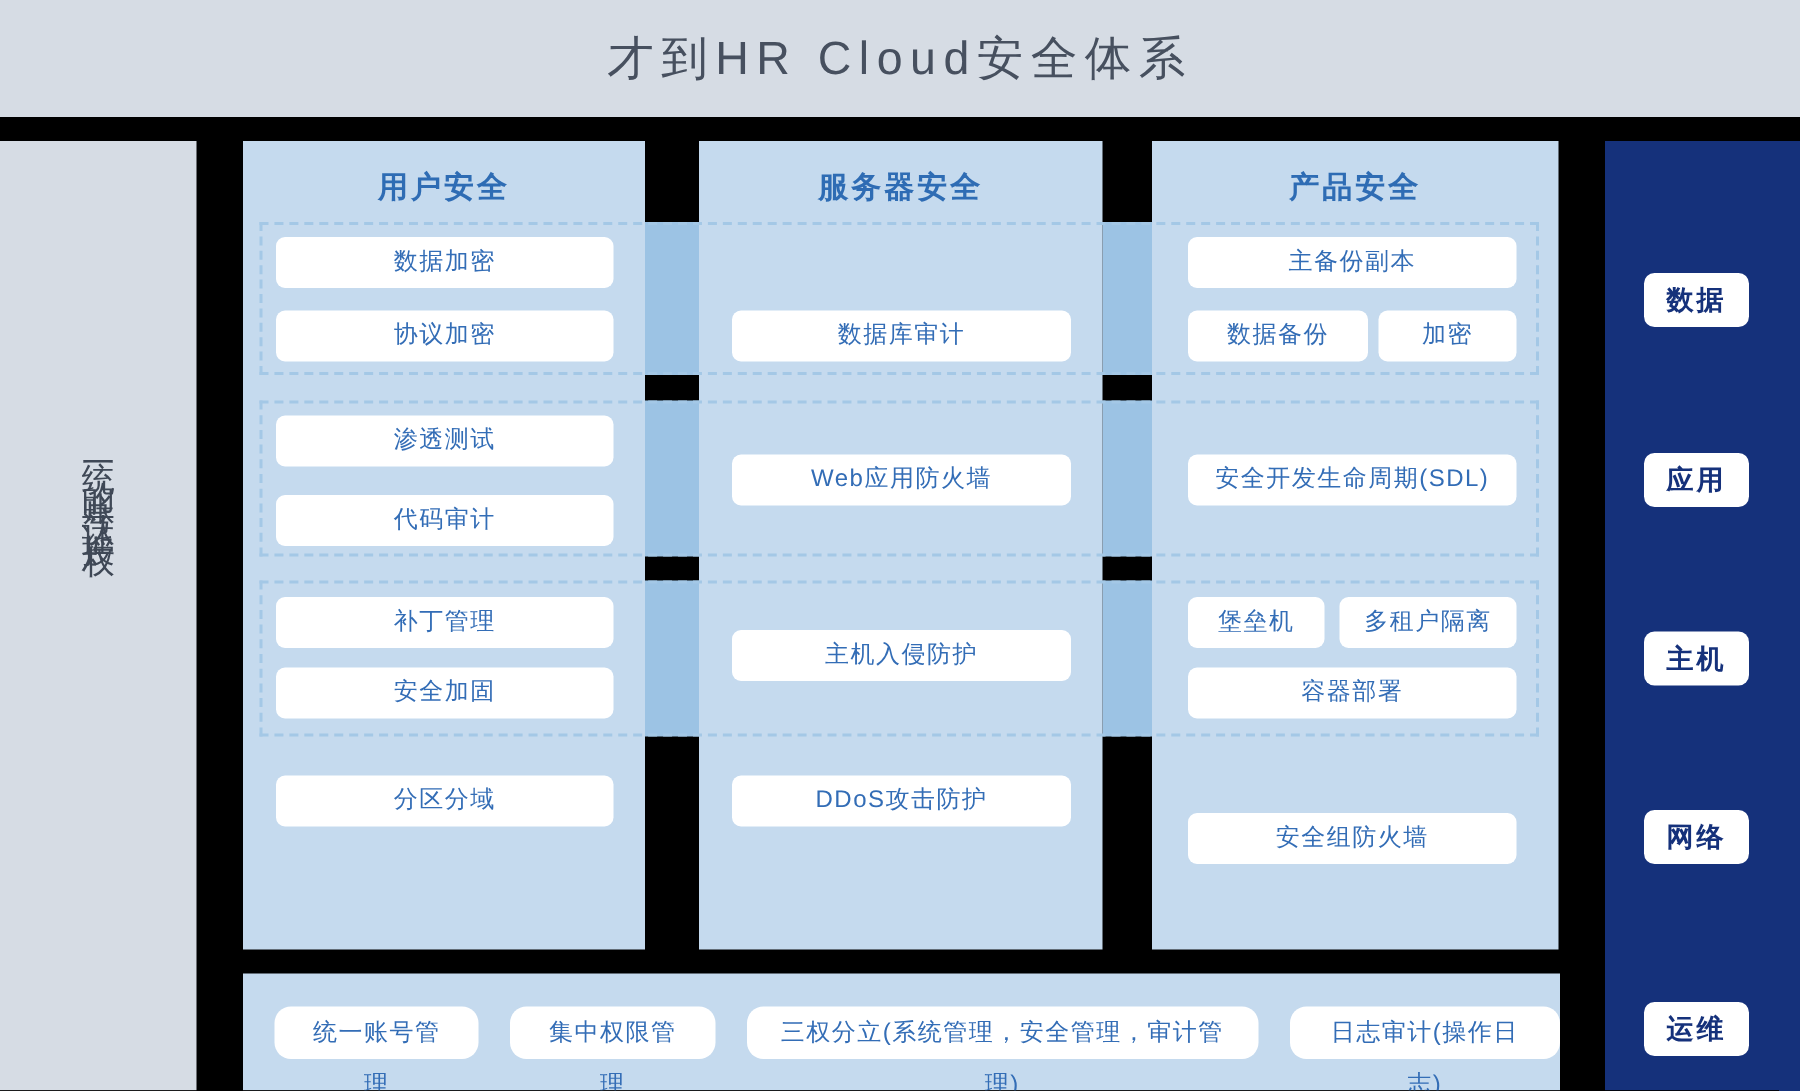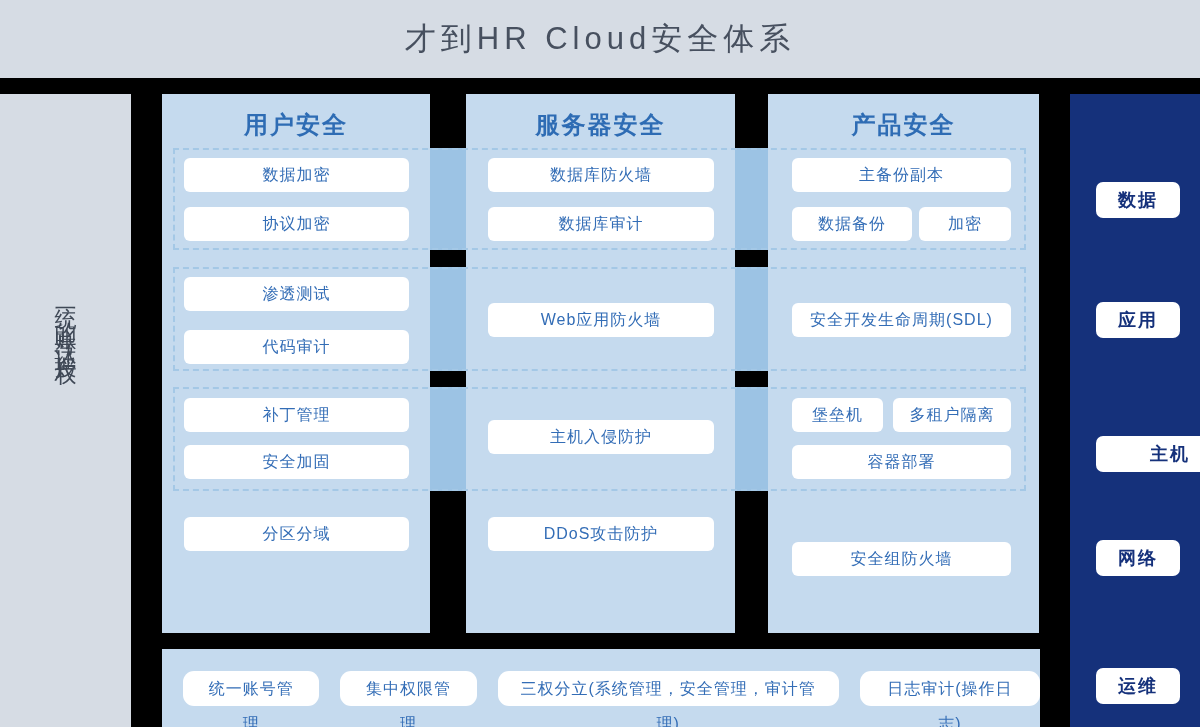--- a/index.html
+++ b/index.html
@@ -16,21 +16,21 @@
   .left-panel .vtext{position:absolute;left:50%;top:196px;transform:translateX(-50%);
       writing-mode:vertical-rl;text-orientation:upright;color:#3f4856;font-size:22px;
       letter-spacing:7px;font-weight:500;}
 
   
   .col{position:absolute;top:94px;height:539px;background:#c5daee;z-index:1;}
   .col1{left:162px;width:268px;}
   .col2{left:466px;width:269px;}
   .col3{left:768px;width:271px;}
   .col-header{position:absolute;left:0;top:0;width:100%;height:54px;line-height:62px;
-      text-align:center;color:#2e6cb4;font-size:24px;font-weight:bold;letter-spacing:2px;}
+      text-align:center;color:#2e6cb4;font-size:20px;font-weight:bold;letter-spacing:2px;}
 
   
   .connector{position:absolute;background:#9cc3e4;z-index:1;}
   .cx1{left:430px;width:36px;}
   .cx2{left:735px;width:33px;}
   .cy1{top:148px;height:102px;}
   .cy2{top:267px;height:104px;}
   .cy3{top:387px;height:104px;}
 
   
@@ -50,24 +50,24 @@
   .r2a{top:183px;} .r2b{top:236px;} .r2c{top:209px;}
   .r3a{top:304px;} .r3b{top:351px;} .r3c{top:326px;}
   .r4a{top:423px;} .r4b{top:471px;} .r4c{top:448px;}
   .col3 .half-l1{left:24px;right:auto;width:120px;}
   .col3 .half-r1{left:151px;right:auto;width:92px;}
   .col3 .half-l3{left:24px;right:auto;width:91px;}
   .col3 .half-r3{left:125px;right:auto;width:118px;}
 
   
   .right-panel{position:absolute;left:1070px;top:94px;width:130px;height:633px;background:#15317b;}
-  .nav-chip{position:absolute;left:26px;width:84px;height:36px;line-height:36px;background:#fff;
+  .nav-chip{position:absolute;left:26px;width:70px;height:36px;line-height:36px;background:#fff;
       border-radius:7px;color:#15317b;font-size:18px;font-weight:bold;text-align:center;
       letter-spacing:2px;}
-  .n1{top:88px;} .n2{top:208px;} .n3{top:342px;padding-left:32px;} .n4{top:446px;} .n5{top:574px;}
+  .n1{top:88px;} .n2{top:208px;} .n3{top:327px;} .n4{top:446px;} .n5{top:574px;}
 
   
   .bottom-bar{position:absolute;left:162px;top:649px;width:878px;height:78px;background:#c5daee;}
   .bottom-row{position:absolute;left:21px;top:22px;display:flex;gap:21px;}
   .bottom-row .chip{position:static;height:35px;line-height:35px;padding:0 20px;border-radius:11px;}
 </style>
 </head>
 <body>
 
 <div class="stage">
@@ -93,21 +93,20 @@
     <div class="chip r1b">协议加密</div>
     <div class="chip r2a">渗透测试</div>
     <div class="chip r2b">代码审计</div>
     <div class="chip r3a">补丁管理</div>
     <div class="chip r3b">安全加固</div>
     <div class="chip r4a">分区分域</div>
   </div>
 
   <div class="col col2">
     <div class="col-header">服务器安全</div>
-    <div class="chip r1a">数据库防火墙</div>
     <div class="chip r1b">数据库审计</div>
     <div class="chip r2c">Web应用防火墙</div>
     <div class="chip r3c">主机入侵防护</div>
     <div class="chip r4a">DDoS攻击防护</div>
   </div>
 
   <div class="col col3">
     <div class="col-header">产品安全</div>
     <div class="chip r1a">主备份副本</div>
     <div class="chip r1b half-l1">数据备份</div>

